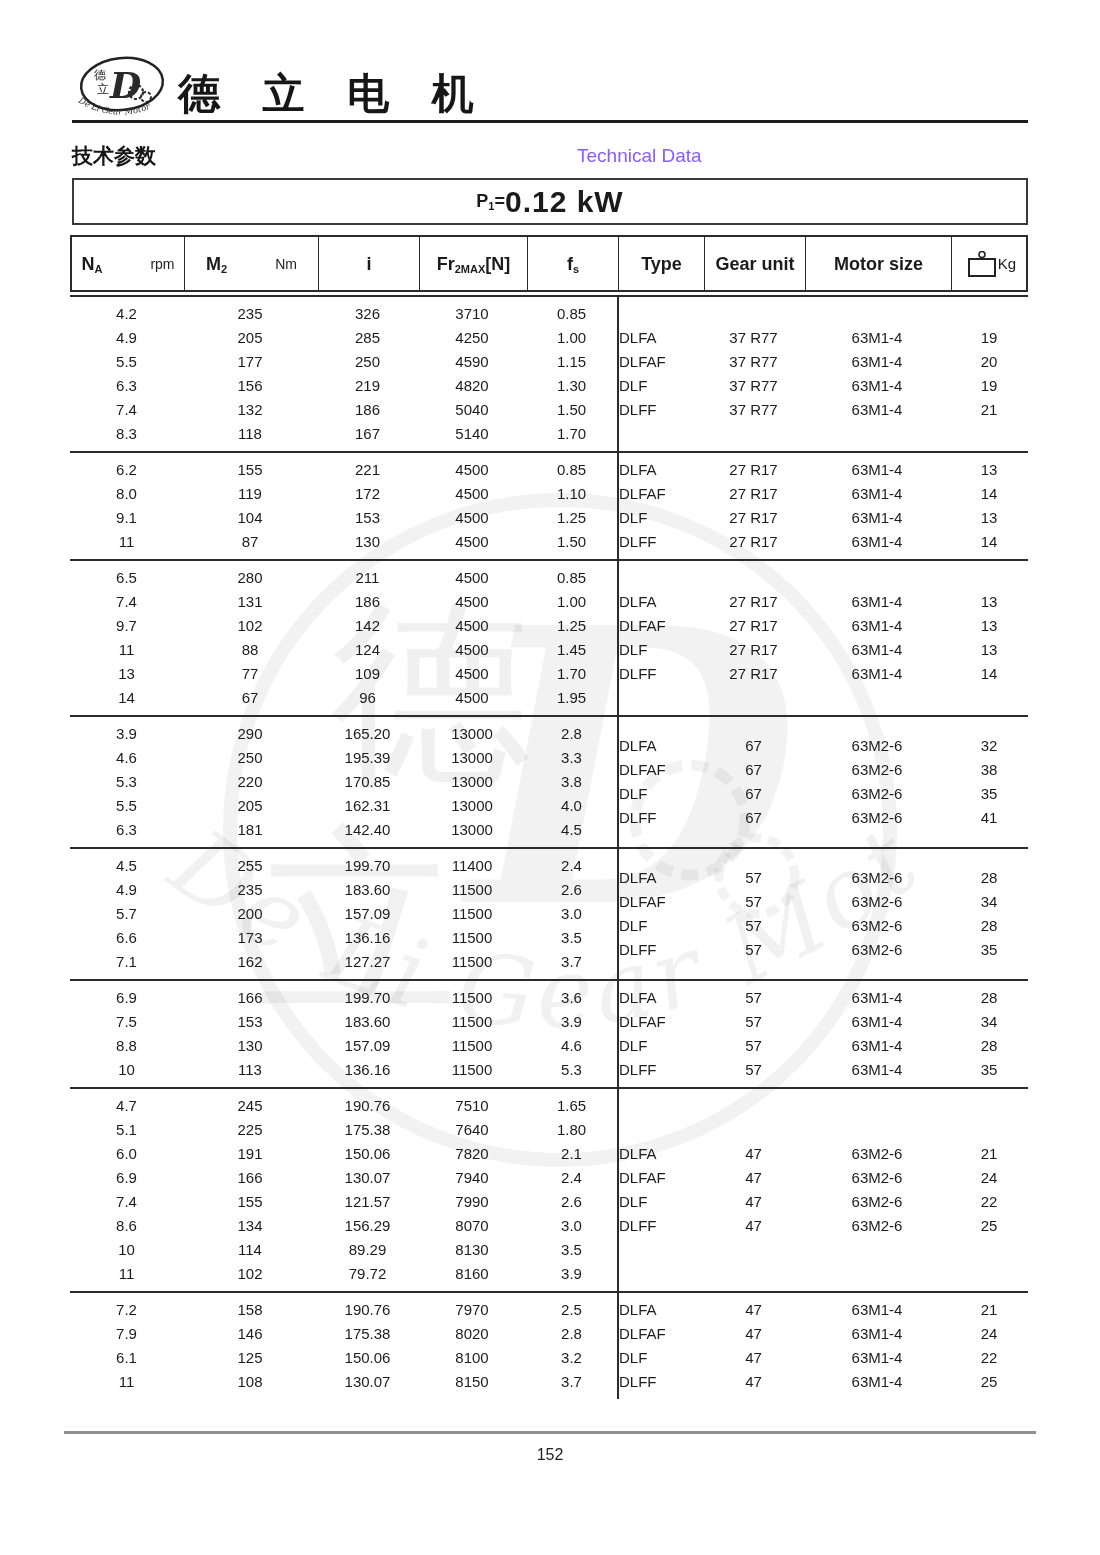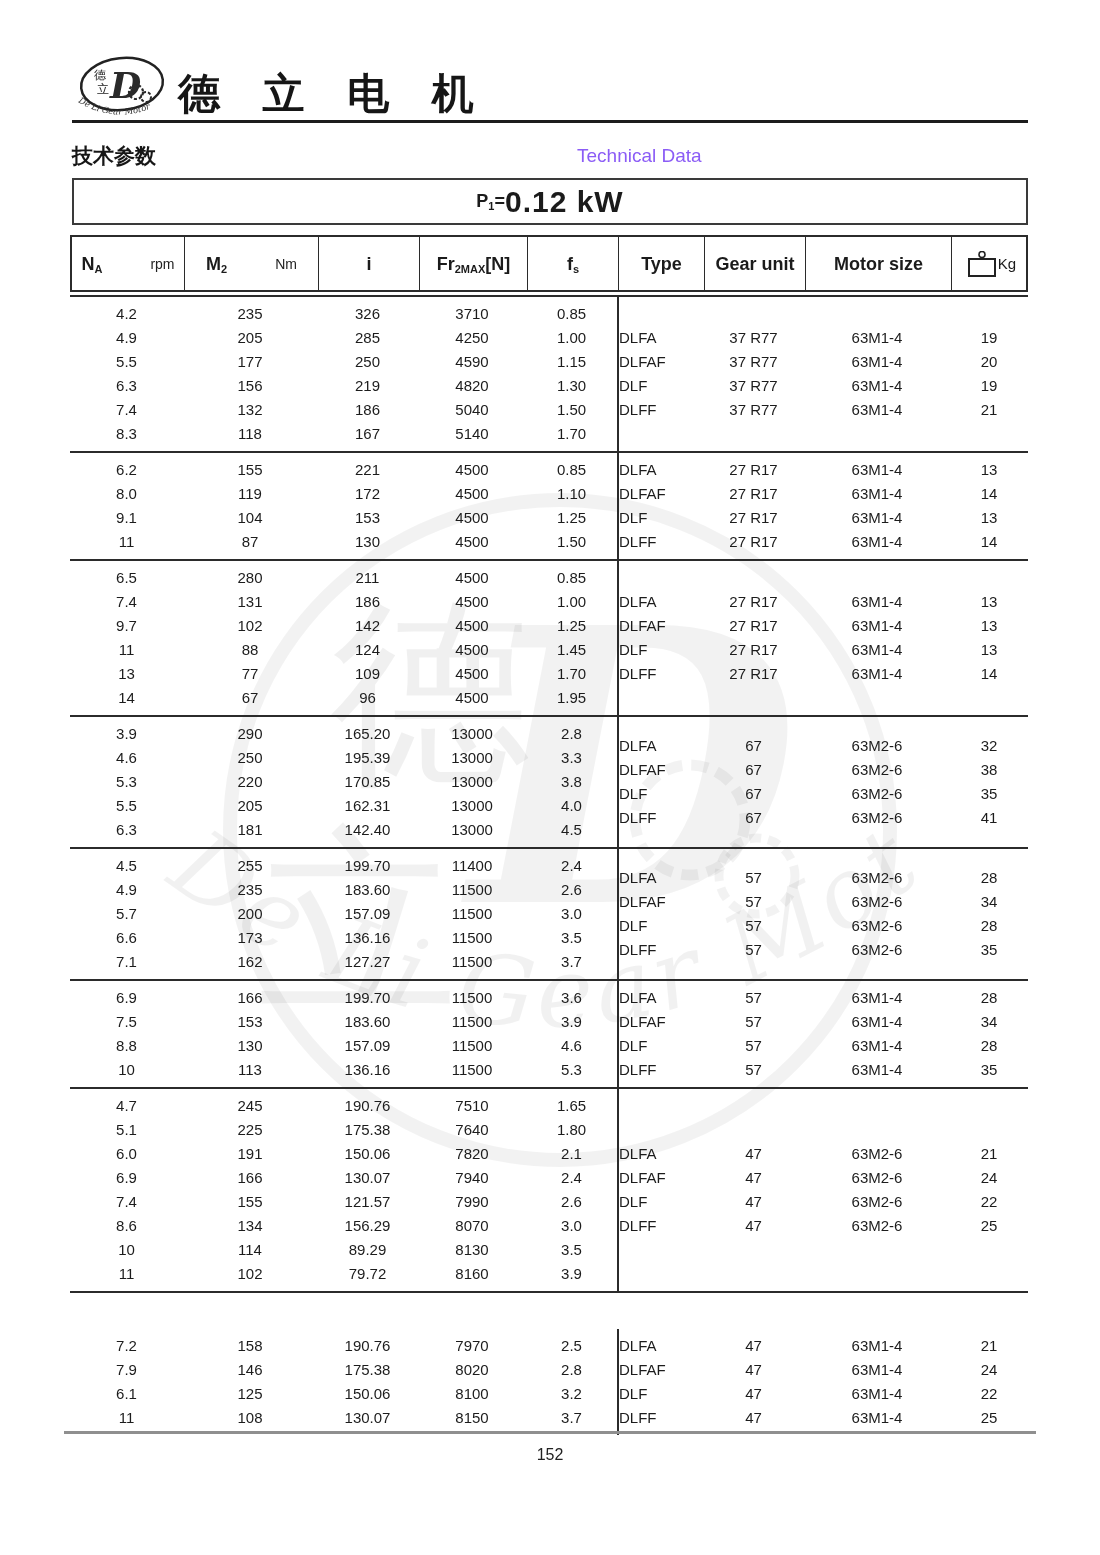--- a/index.html
+++ b/index.html
@@ -49,21 +49,21 @@
   }
   .hc:last-child { border-right:none; }
   .hmain { font-size:18px; font-weight:bold; white-space:nowrap; }
   .hsub  { font-size:11px; font-weight:bold; position:relative; top:3px; }
   .hunit { font-size:14px; color:#222;margin-left:48px; }
   .hc .kg-unit { font-size:15px; margin-top:0px; }
   .head-underline { margin-top:3px; height:2px; background:#2b2b2b; }
 
   .tbody { }
   .group { display:flex; border-bottom:2px solid #2b2b2b; }
-  .group:last-child { border-bottom:none; padding-bottom:26px;margin-top:36px; }
+  .group:last-child { border-bottom:none; padding-bottom:26px; }
   .g-left {
     width:547px; display:grid;
     grid-template-columns:113px 134px 101px 108px 91px;
     align-content:center; padding:5px 0;
   }
   .g-right { width:411px; border-left:2px solid #2b2b2b; display:flex; align-items:center; }
   .rgrid { width:100%; display:grid; grid-template-columns:84px 101px 146px 78px; }
   .cell {
     height:24px; line-height:24px; font-size:15px; text-align:center;
     color:#1c1c1c; white-space:nowrap;

